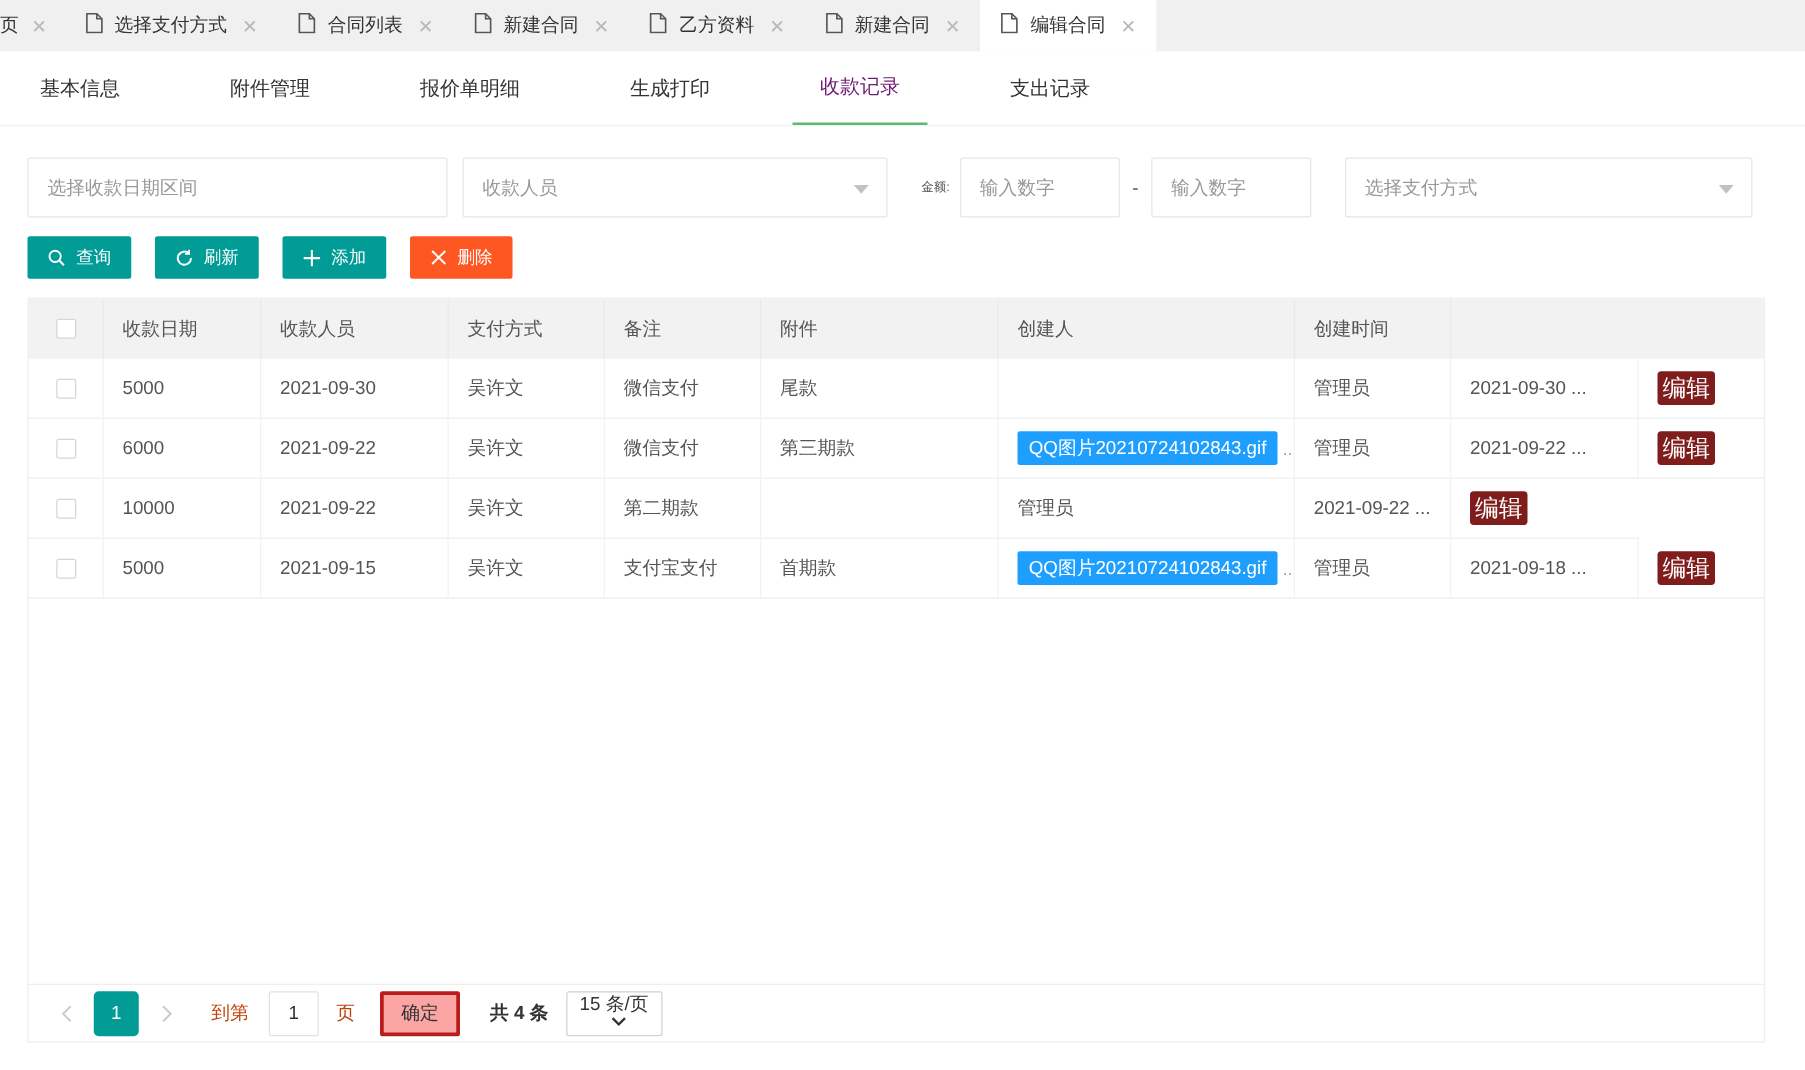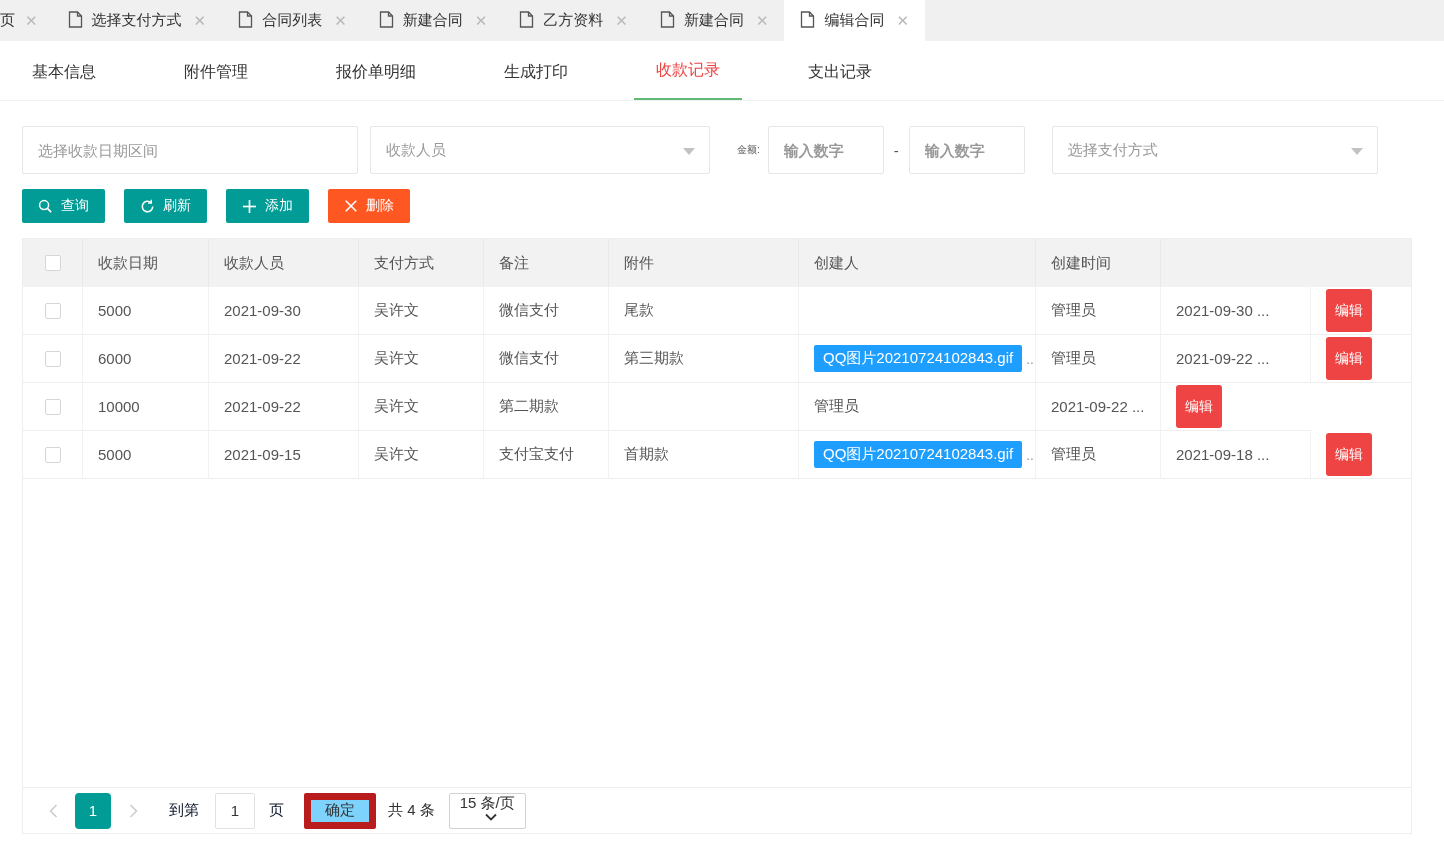--- a/index.html
+++ b/index.html
@@ -13,37 +13,37 @@
   .wtab .ficon { width:15px; height:17px; margin-right:9px; flex:0 0 auto; }
   .wtab .close { color:#b8b8b8; font-size:15px; margin-left:12px; }
   .wtab.partial { padding:0 14px 0 0; }
   .wtab.partial .close { margin-left:10px; }
   .wtab.active { background:#fff; }
 
   
   .subnav { display:flex; padding:0 10px; border-bottom:1px solid #f2f2f2; height:60px;
     align-items:flex-end;gap:44px; }
   .subitem { padding:0 22px; line-height:56px; font-size:16px; color:#333; cursor:default; }
-  .subitem.active { color:#ef4444; border-bottom:2px solid #5FB878; }
+  .subitem.active { color:#701a75; border-bottom:2px solid #5FB878; }
 
   
   .filters { display:flex; align-items:center; margin:25px 22px 0 22px; height:48px; }
   .f-input { height:48px; border:1px solid #e6e6e6; border-radius:2px; padding:0 15px;
     font-size:15px; color:#333; outline:none; font-family:inherit; }
   .f-input::placeholder { color:#999; }
   .f-date { width:336px; }
   .f-select { position:relative; height:48px; border:1px solid #e6e6e6; border-radius:2px;
     display:flex; align-items:center; padding:0 15px; font-size:15px; color:#999; }
   .f-select .caret { position:absolute; right:14px; top:21px; width:0; height:0;
     border-left:6px solid transparent; border-right:6px solid transparent;
     border-top:7px solid #c2c2c2; }
   .sel-payee { width:340px; margin-left:12px; }
   .sel-pay { width:326px; margin-left:27px; }
   .amt-label { margin-left:27px; font-size:10px; color:#555; }
-  .f-num { width:116px; margin-left:8px;font-weight:bold; }
+  .f-num { width:128px; margin-left:8px; }
   .dash { margin:0 2px 0 10px; color:#555; font-size:15px; }
 
   
   .toolbar { display:flex; margin:15px 22px 0 22px; }
   .btn { height:34px; border:none; border-radius:2px; color:#fff; font-size:14px;
     display:flex; align-items:center; padding:12px 16px; margin-right:19px; cursor:pointer;
     font-family:Liberation Mono, monospace; }
   .btn .bicon { margin-right:8px; display:flex; align-items:center; }
   .btn-teal { background:#009C95; }
   .btn-orange { background:#FF5722; }
@@ -58,39 +58,39 @@
   .cell { height:48px; display:flex; align-items:center; padding:0 15px; font-size:15px;
     color:#555; overflow:hidden; white-space:nowrap; }
   .body-row .cell { border-bottom:1px solid #eee; border-right:1px solid #f2f2f2; }
   .cell.cb { justify-content:center; padding:0; }
   .cell:last-child { border-right:none !important; }
   .checkbox { width:16px; height:16px; border:1px solid #d6d6d6; border-radius:2px;
     background:#fff; }
   .att-badge { background:#1E9FFF; color:#fff; font-size:15px; padding:4px 9px;
     border-radius:2px; white-space:nowrap; }
   .att-more { color:#999; margin-left:4px; font-size:14px; }
-  .edit-btn { background:#ef4444; color:#fff; font-size:14px; border:none; border-radius:3px;
-    width:46px; height:43px; cursor:pointer; font-family:inherit; }
+  .edit-btn { background:#7f1d1d; color:#fff; font-size:19px; border:none; border-radius:3px;
+    width:46px; height:27px; cursor:pointer; font-family:inherit; }
   .filler { flex:1 1 auto; }
 
   
   .pager { border-top:1px solid #eee; height:46px; display:flex; align-items:center;
     padding-left:20px; font-size:15px; }
   .pg-arrow { width:20px; display:flex; justify-content:center; color:#ccc; }
   .pg-cur { width:36px; height:36px; background:#009C95; color:#fff; border-radius:4px;
     display:flex; align-items:center; justify-content:center; margin:0 12px; font-size:15px; }
-  .pg-label { color:#0f172a; }
+  .pg-label { color:#c2410c; }
   .pg-goto-label { margin-left:26px; }
   .pg-input { width:40px; height:36px; border:1px solid #e2e2e2; border-radius:2px;
     text-align:center; font-size:15px; color:#333; margin:0 14px 0 16px; outline:none;
     font-family:inherit; }
-  .pg-confirm { margin-left:20px; height:36px; padding:0 14px; background:#7dd3fc;
-    border:7px solid #b91c1c; border-radius:2px; font-size:15px; color:#333; cursor:pointer;
+  .pg-confirm { margin-left:20px; height:36px; padding:0 14px; background:#fca5a5;
+    border:3px solid #b91c1c; border-radius:2px; font-size:15px; color:#333; cursor:pointer;
     font-family:inherit; }
-  .pg-total { margin-left:12px; color:#333; }
+  .pg-total { margin-left:24px; color:#333;font-weight:bold; }
   .pg-size { margin-left:14px; height:36px; border:1px solid #d2d2d2; border-radius:2px;
     display:flex; align-items:center; padding:0 10px; color:#333; position:relative;flex-direction:column; }
   .pg-size svg { margin-left:8px; }
 </style>
 </head>
 <body>
 
 <div class="tabbar">
   <div class="wtab partial">
     <span>页</span>

